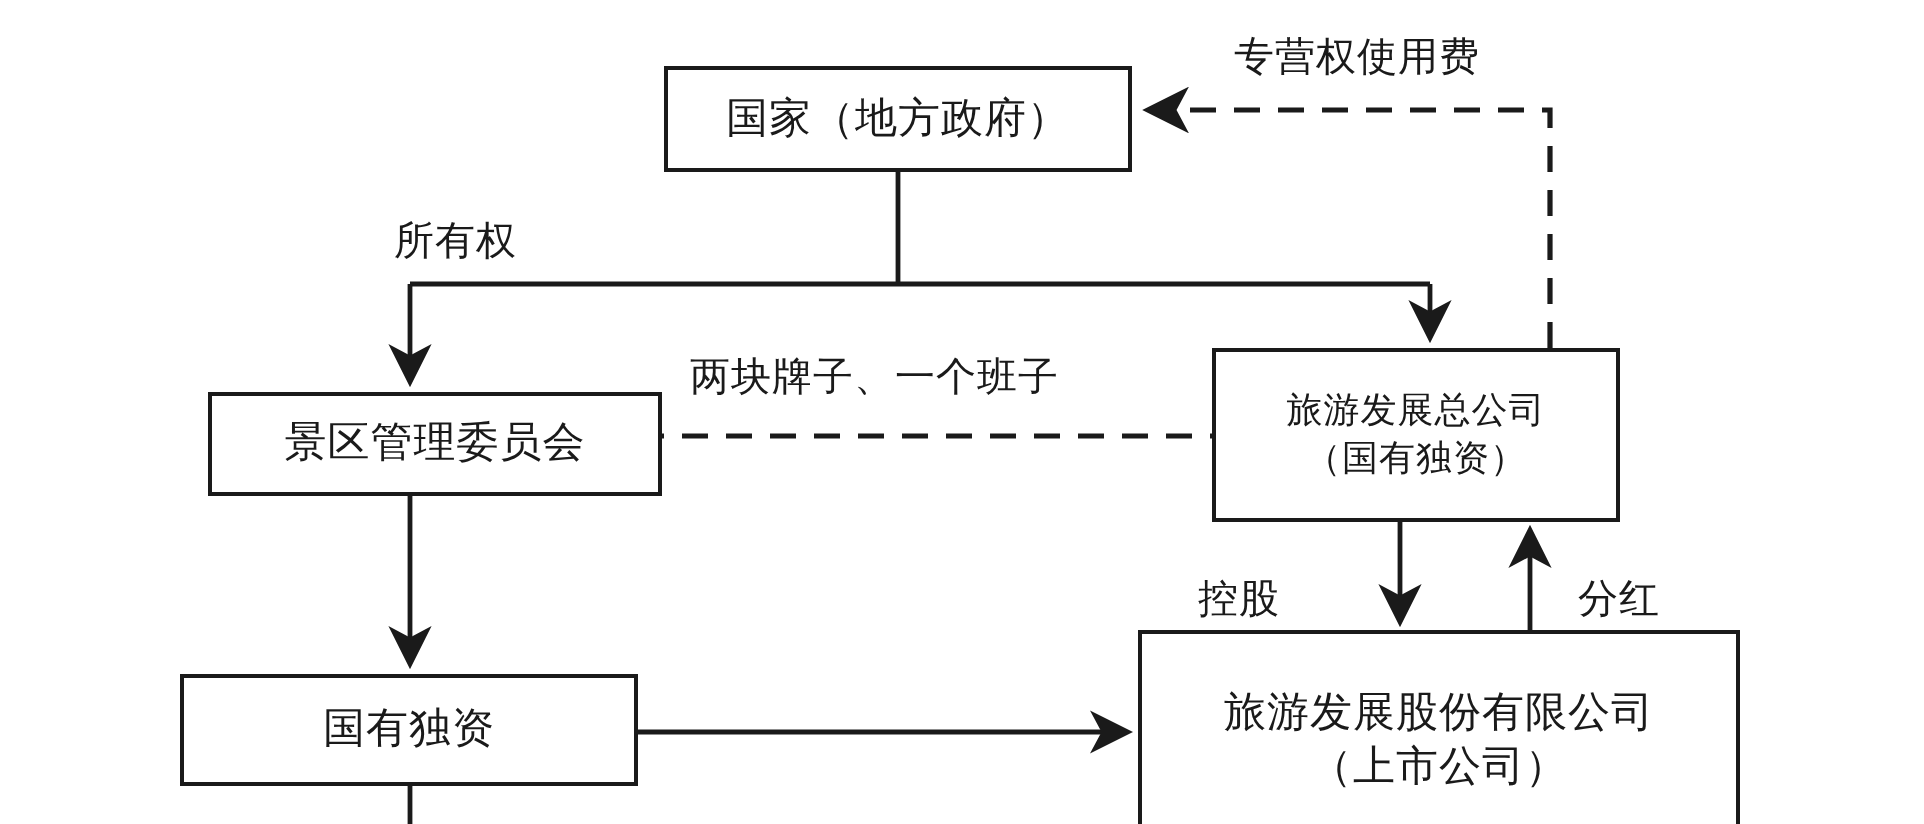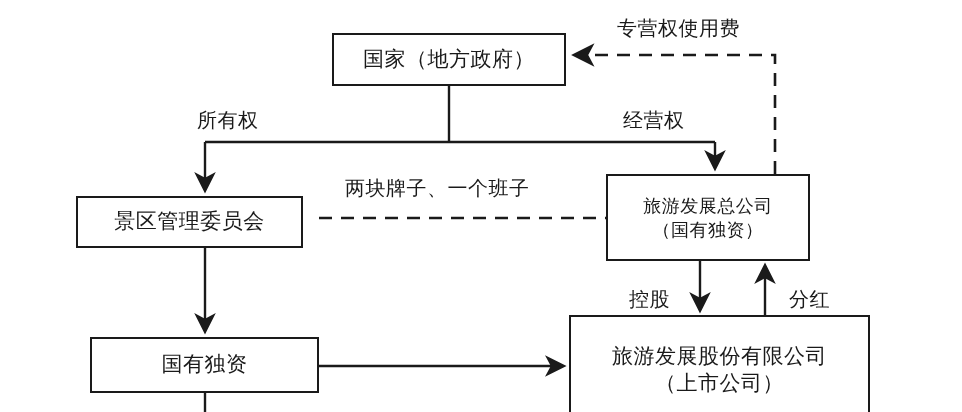--- a/index.html
+++ b/index.html
@@ -49,30 +49,30 @@
     color: #1a1a1a;
     font-size: 20px;
     letter-spacing: 0.5px;
     white-space: nowrap;
     z-index: 4;
     background: transparent;
     margin-top: 12px;
   }
   
   #box-state        { left: 332px; top: 33px;  width: 234px; height: 53px; }
-  #box-committee    { left: 76px;  top: 196px; width: 227px; height: 52px; }
+  #box-committee    { left: 104px;  top: 196px; width: 227px; height: 52px; }
   #box-group        { left: 606px; top: 174px; width: 204px; height: 87px; font-size: 18px; }
   #box-supervision  { left: 90px;  top: 337px; width: 229px; height: 56px; }
   #box-listed       { left: 569px; top: 315px; width: 301px; height: 110px; font-size: 21px; }
 
   #label-fee        { left: 617px; top: 3px; }
   #label-ownership  { left: 197px; top: 95px; }
   #label-operation  { left: 623px; top: 95px; }
   #label-twoplates  { left: 345px; top: 163px; }
-  #label-holding    { left: 629px; top: 274px; }
+  #label-holding    { left: 599px; top: 274px; }
   #label-dividend   { left: 789px; top: 274px; }
 </style>
 </head>
 <body>
 
 <div id="diagram-root">
 
   <svg id="flow-svg" viewBox="0 0 962 412" xmlns="http://www.w3.org/2000/svg">
     <defs>
       <marker id="arrowEnd" viewBox="0 0 12 12" refX="10" refY="6" markerWidth="9" markerHeight="9" orient="auto-start-reverse">
@@ -134,18 +134,17 @@
     <span class="node-line">国有独资</span>
   </div>
 
   <div class="node-box" id="box-listed">
     <span class="node-line">旅游发展股份有限公司</span>
     <span class="node-line">（上市公司）</span>
   </div>
 
   <div class="edge-label" id="label-fee">专营权使用费</div>
   <div class="edge-label" id="label-ownership">所有权</div>
-  <div class="edge-label" id="label-operation">经营权</div>
   <div class="edge-label" id="label-twoplates">两块牌子、一个班子</div>
   <div class="edge-label" id="label-holding">控股</div>
   <div class="edge-label" id="label-dividend">分红</div>
 
 </div>
 
 </body></html>

